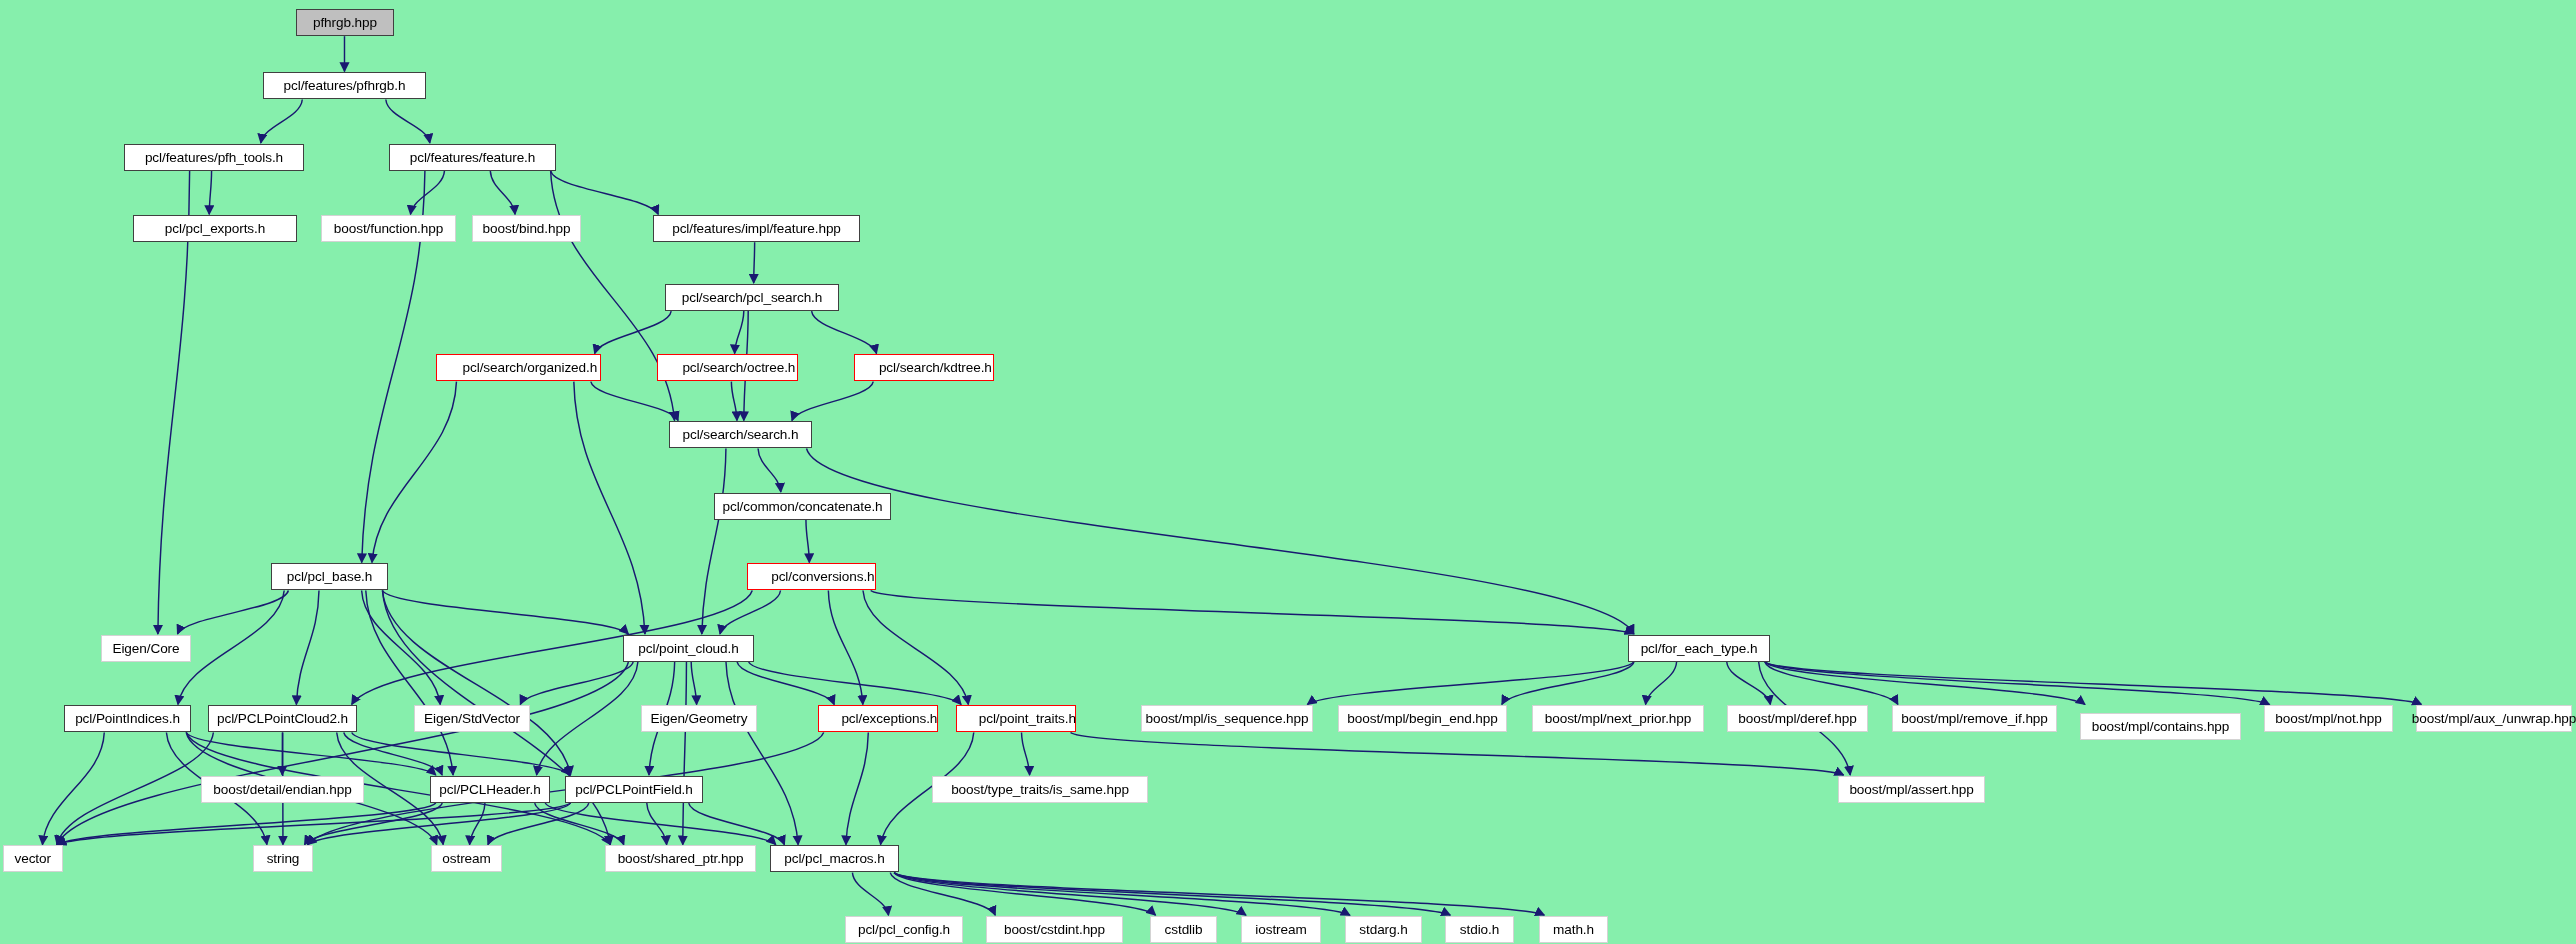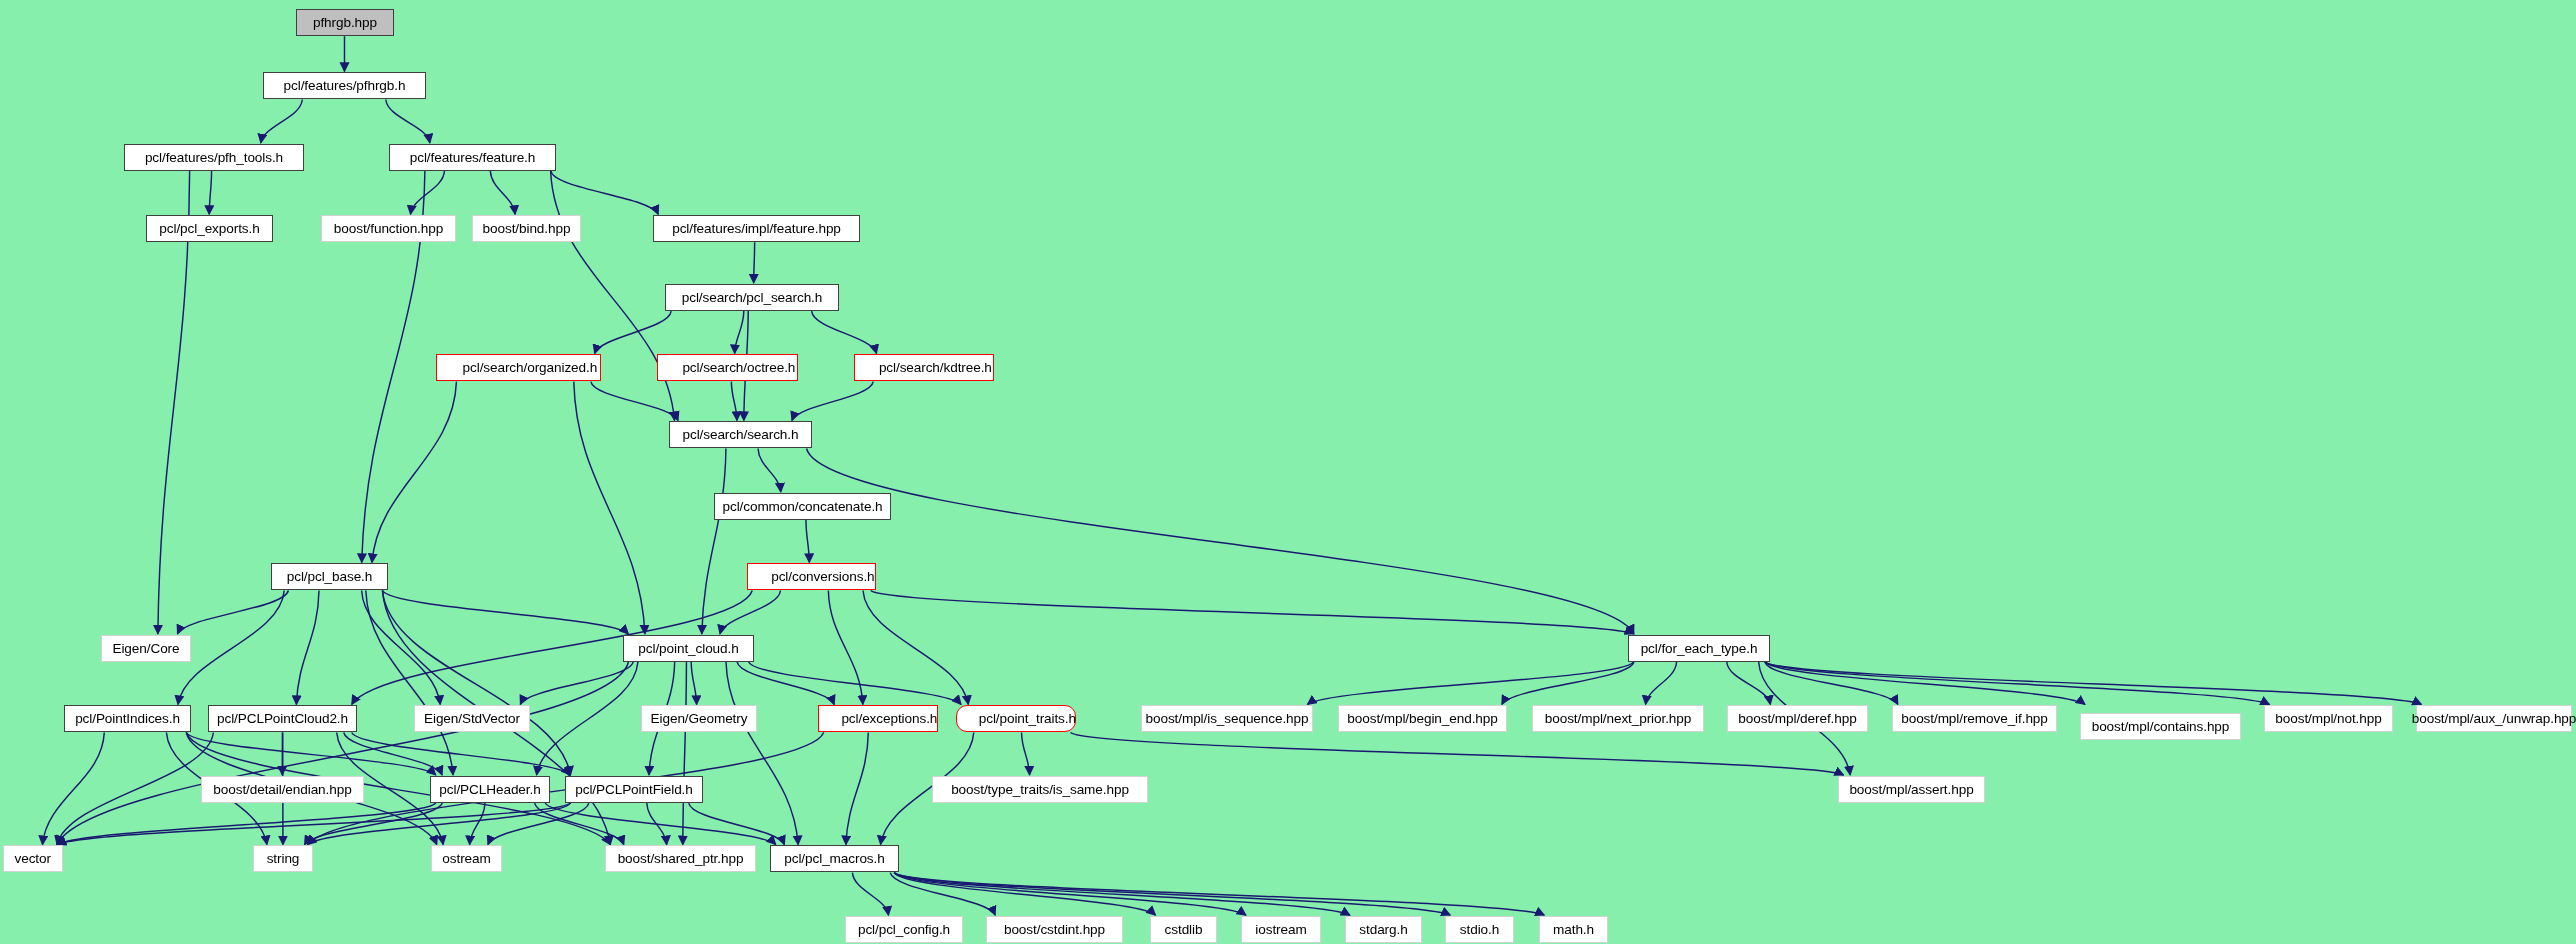--- a/index.html
+++ b/index.html
@@ -166,21 +166,21 @@
       </div>
       <div class="node strong" style="left: 263px; top: 72px; width: 163px;">
         <span class="node-label">pcl/features/pfhrgb.h</span>
       </div>
       <div class="node strong" style="left: 124px; top: 144px; width: 180px;">
         <span class="node-label">pcl/features/pfh_tools.h</span>
       </div>
       <div class="node strong" style="left: 389px; top: 144px; width: 167px;">
         <span class="node-label">pcl/features/feature.h</span>
       </div>
-      <div class="node strong" style="left: 146px; top: 215px; width: 127px;">
+      <div class="node strong" style="left: 133px; top: 215px; width: 164px;">
         <span class="node-label">pcl/pcl_exports.h</span>
       </div>
       <div class="node" style="left: 321px; top: 215px; width: 135px;">
         <span class="node-label">boost/function.hpp</span>
       </div>
       <div class="node" style="left: 472px; top: 215px; width: 109px; text-align: center;">
         <span class="node-label">boost/bind.hpp</span>
       </div>
       <div class="node strong" style="left: 653px; top: 215px; width: 207px;">
         <span class="node-label">pcl/features/impl/feature.hpp</span>
@@ -226,21 +226,21 @@
       </div>
       <div class="node" style="left: 414px; top: 705px; width: 116px;">
         <span class="node-label">Eigen/StdVector</span>
       </div>
       <div class="node" style="left: 641px; top: 705px; width: 116px;">
         <span class="node-label">Eigen/Geometry</span>
       </div>
       <div class="node red" style="left: 818px; top: 705px; width: 120px;">
         <span class="node-label">pcl/exceptions.h</span>
       </div>
-      <div class="node red" style="left: 956px; top: 705px; width: 120px; border-radius: 11px;">
+      <div class="node red" style="left: 956px; top: 705px; width: 120px;">
         <span class="node-label">pcl/point_traits.h</span>
       </div>
       <div class="node" style="left: 1141px; top: 705px; width: 172px;">
         <span class="node-label">boost/mpl/is_sequence.hpp</span>
       </div>
       <div class="node" style="left: 1338px; top: 705px; width: 169px;">
         <span class="node-label">boost/mpl/begin_end.hpp</span>
       </div>
       <div class="node" style="left: 1532px; top: 705px; width: 172px;">
         <span class="node-label">boost/mpl/next_prior.hpp</span>

